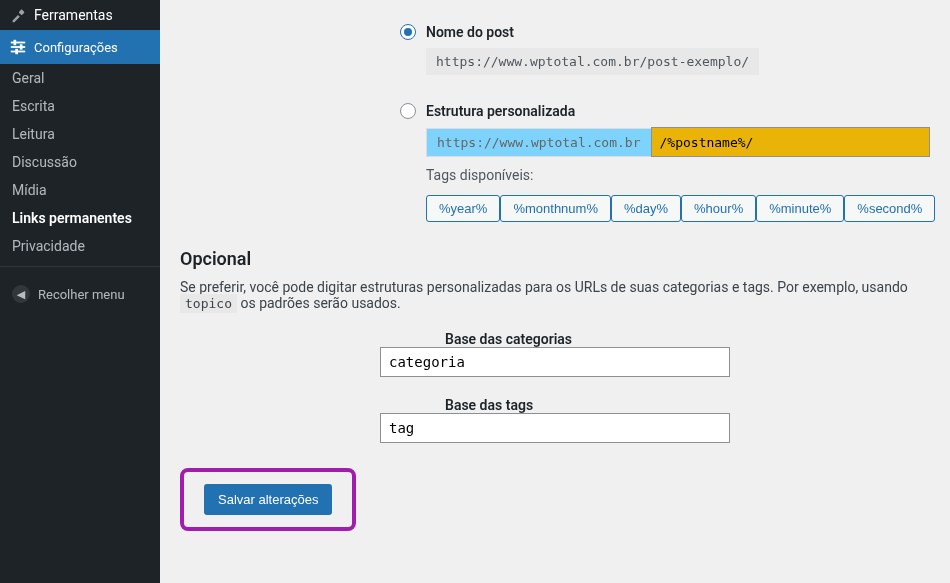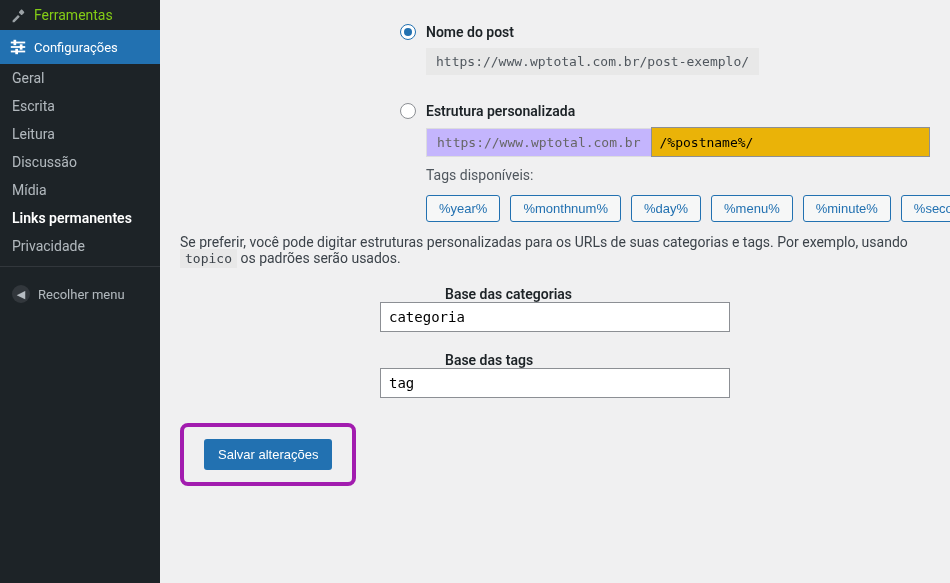--- a/index.html
+++ b/index.html
@@ -21,21 +21,21 @@
     }
     .sidebar-item {
       display: flex;
       align-items: center;
       padding: 8px 12px;
       color: rgba(240,246,252,0.7);
       font-size: 14px;
       cursor: pointer;
     }
     .sidebar-item.top {
-      color: #84cc16;
+      color: #ffffff;
       font-size: 14px;
       padding: 6px 8px;
     }
     .sidebar-item-active {
       background: #2271b1;
       color: #fff;
       position: relative;
       padding: 8px 8px;
       display: flex;
       align-items: center;
@@ -139,21 +139,21 @@
       margin-left: 26px;
       margin-bottom: 16px;
     }
     .code-inputrow {
       display: flex;
       align-items: center;
       margin-left: 26px;
       margin-bottom: 10px;
     }
     .code-prefix {
-      background: #c4b5fd;
+      background: #7dd3fc;
       color: #666;
       font-family: Consolas, Monaco, monospace;
       font-size: 13px;
       padding: 6px 10px;
       border: 1px solid #dcdcde;
       border-right: none;
     }
     .code-input {
       font-family: Consolas, Monaco, monospace;
       font-size: 13px;
@@ -165,21 +165,20 @@
     }
     .tags-label {
       margin-left: 26px;
       font-size: 14px;
       color: #50575e;
       margin-bottom: 12px;
     }
     .tags-row {
       margin-left: 26px;
       display: flex;
-      gap: 10px;
     }
     .tag-btn {
       border: 1px solid #2271b1;
       color: #2271b1;
       background: #f6f7f7;
       font-size: 13px;
       padding: 5px 12px;
       border-radius: 3px;
       cursor: pointer;
     }
@@ -298,26 +297,27 @@
     </div>
     <div class="code-inputrow">
       <span class="code-prefix">https://www.wptotal.com.br</span>
       <input class="code-input" value="/%postname%/" style="">
     </div>
     <div class="tags-label">Tags disponíveis:</div>
     <div class="tags-row">
       <button class="tag-btn">%year%</button>
       <button class="tag-btn">%monthnum%</button>
       <button class="tag-btn">%day%</button>
-      <button class="tag-btn">%menu%</button>
+      <button class="tag-btn">%hour%</button>
       <button class="tag-btn">%minute%</button>
       <button class="tag-btn">%second%</button>
     </div>
   </div>
 
+  <h2 class="section" style="margin-top:26px;">Opcional</h2>
   <p class="desc">
     <span>Se preferir, você pode digitar estruturas personalizadas para os URLs de suas categorias e tags. Por exemplo, usando </span>
     <code>topico</code>
     <span> os padrões serão usados.</span>
   </p>
 
   <div class="form-row">
     <label class="form-label">Base das categorias</label>
     <input class="text-input" value="categoria" style="">
   </div>

